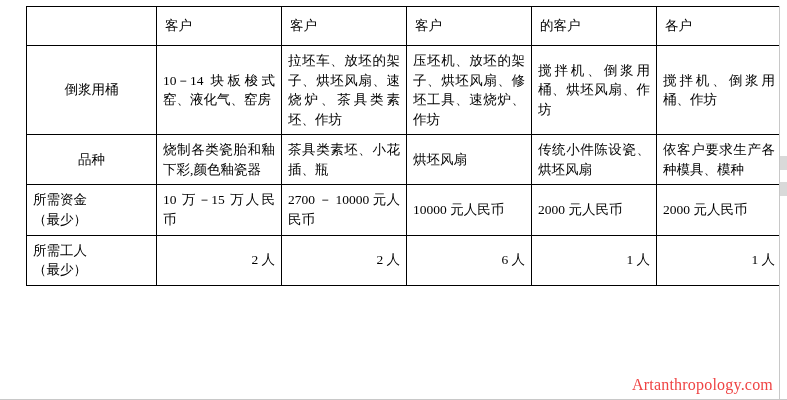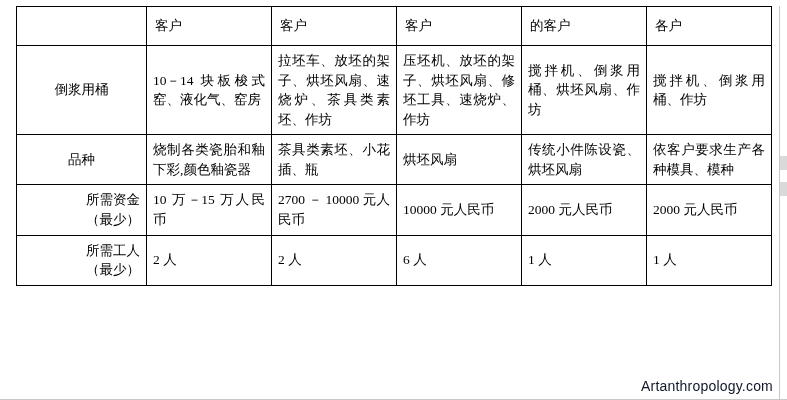--- a/index.html
+++ b/index.html
@@ -46,64 +46,64 @@
     bottom: 0;
     width: 787px;
     height: 7px;
     background: #ffffff;
     border-top: 1px solid #c8c8c8;
     box-sizing: border-box;
   }
   table.data-table {
     border-collapse: collapse;
     table-layout: fixed;
-    margin: 6px 0 0 16px;
+    margin: 6px 0 0 26px;
     width: 755px;
     background: #ffffff;
   }
   table.data-table td {
     border: 1px solid #000000;
     padding: 5px 6px;
     font-size: 13.5px;
     line-height: 1.45;
     color: #000000;
     vertical-align: middle;
     word-wrap: break-word;
   }
   td.rowhead {
     text-align: center;
     width: 130px;
   }
   td.cell {
-    text-align: left;
+    text-align: right;
   }
   td.cell.justify {
     text-align: justify;
     text-align-last: left;
   }
   tr.header-row td {
     height: 28px;
     text-align: left;
     padding-left: 8px;
   }
   tr.header-row td.rowhead {
     text-align: center;
   }
   .col2, .col3, .col4, .col5, .col6 { width: 125px; }
   .rowhead-stack {
     display: block;
-    text-align: right;
+    text-align: left;
   }
   .watermark {
     position: absolute;
     right: 14px;
     bottom: 12px;
-    font-family: Liberation Sans, sans-serif;
-    font-size: 14px;
-    color: #0f172a;
+    font-family: Liberation Serif, serif;
+    font-size: 16px;
+    color: #ef4444;
     letter-spacing: 0.2px;
   }
 </style>
 </head>
 <body>
 
 <div class="page">
 
   <table class="data-table">
     <colgroup>

